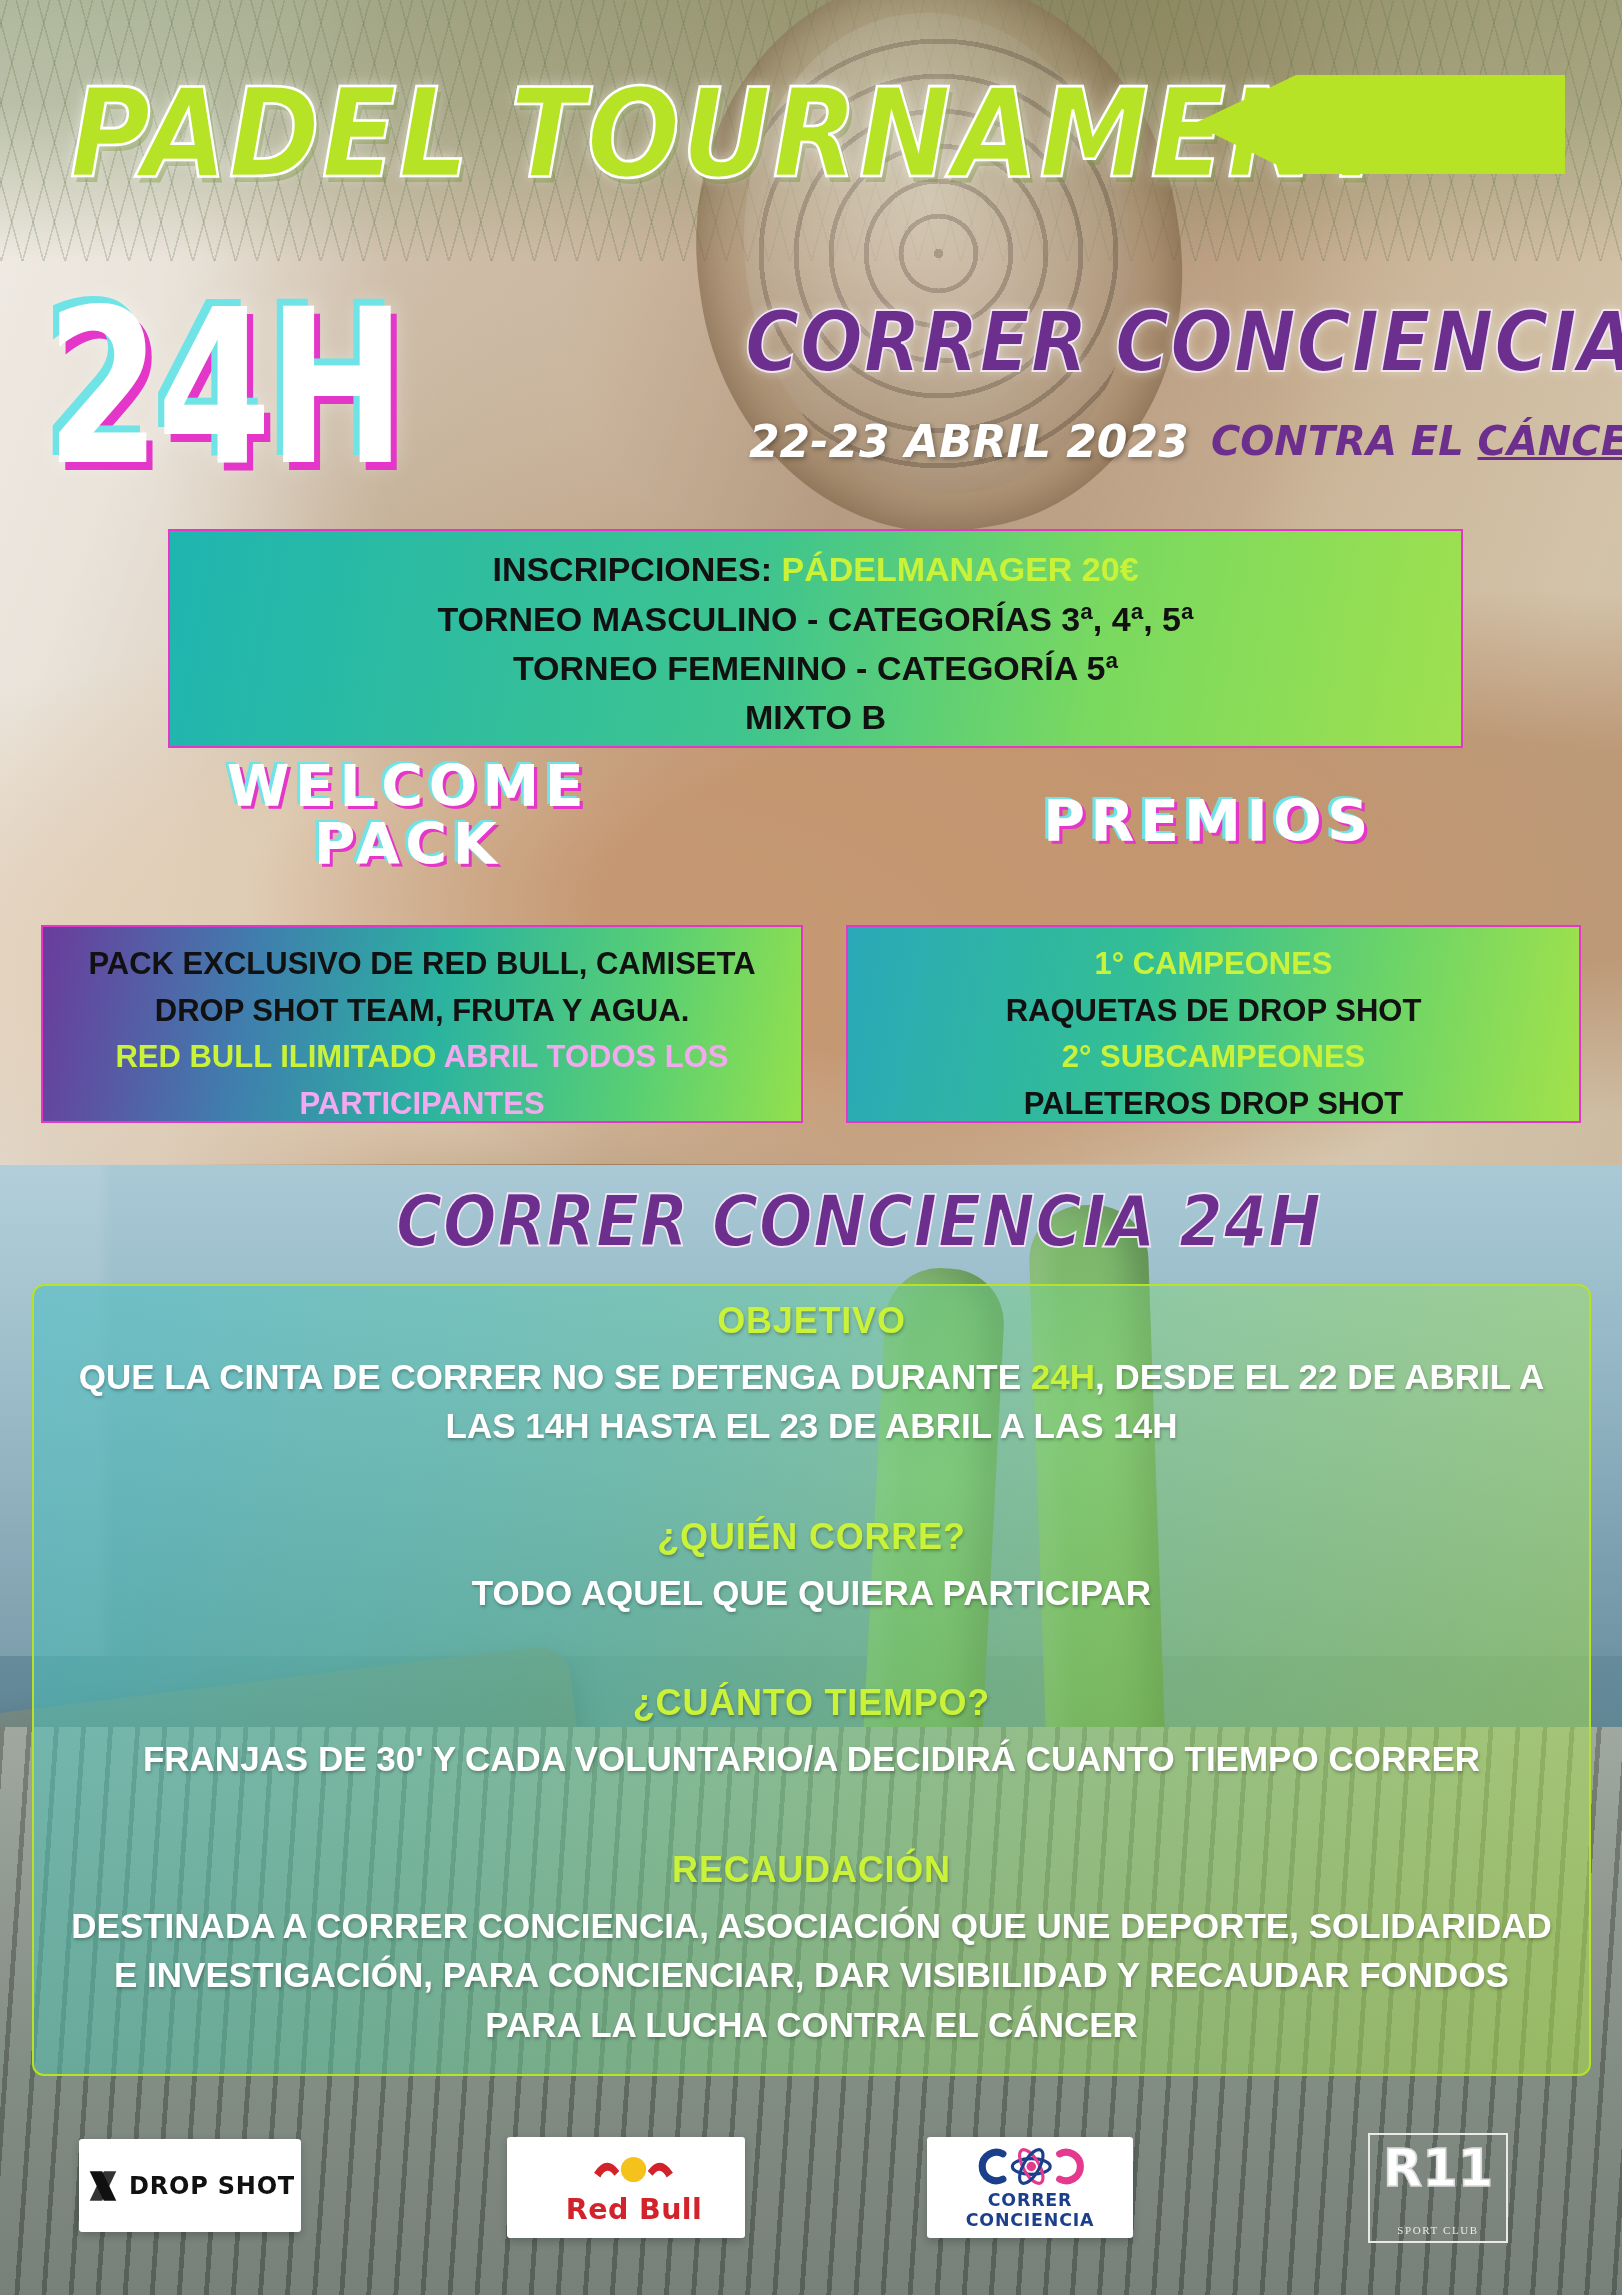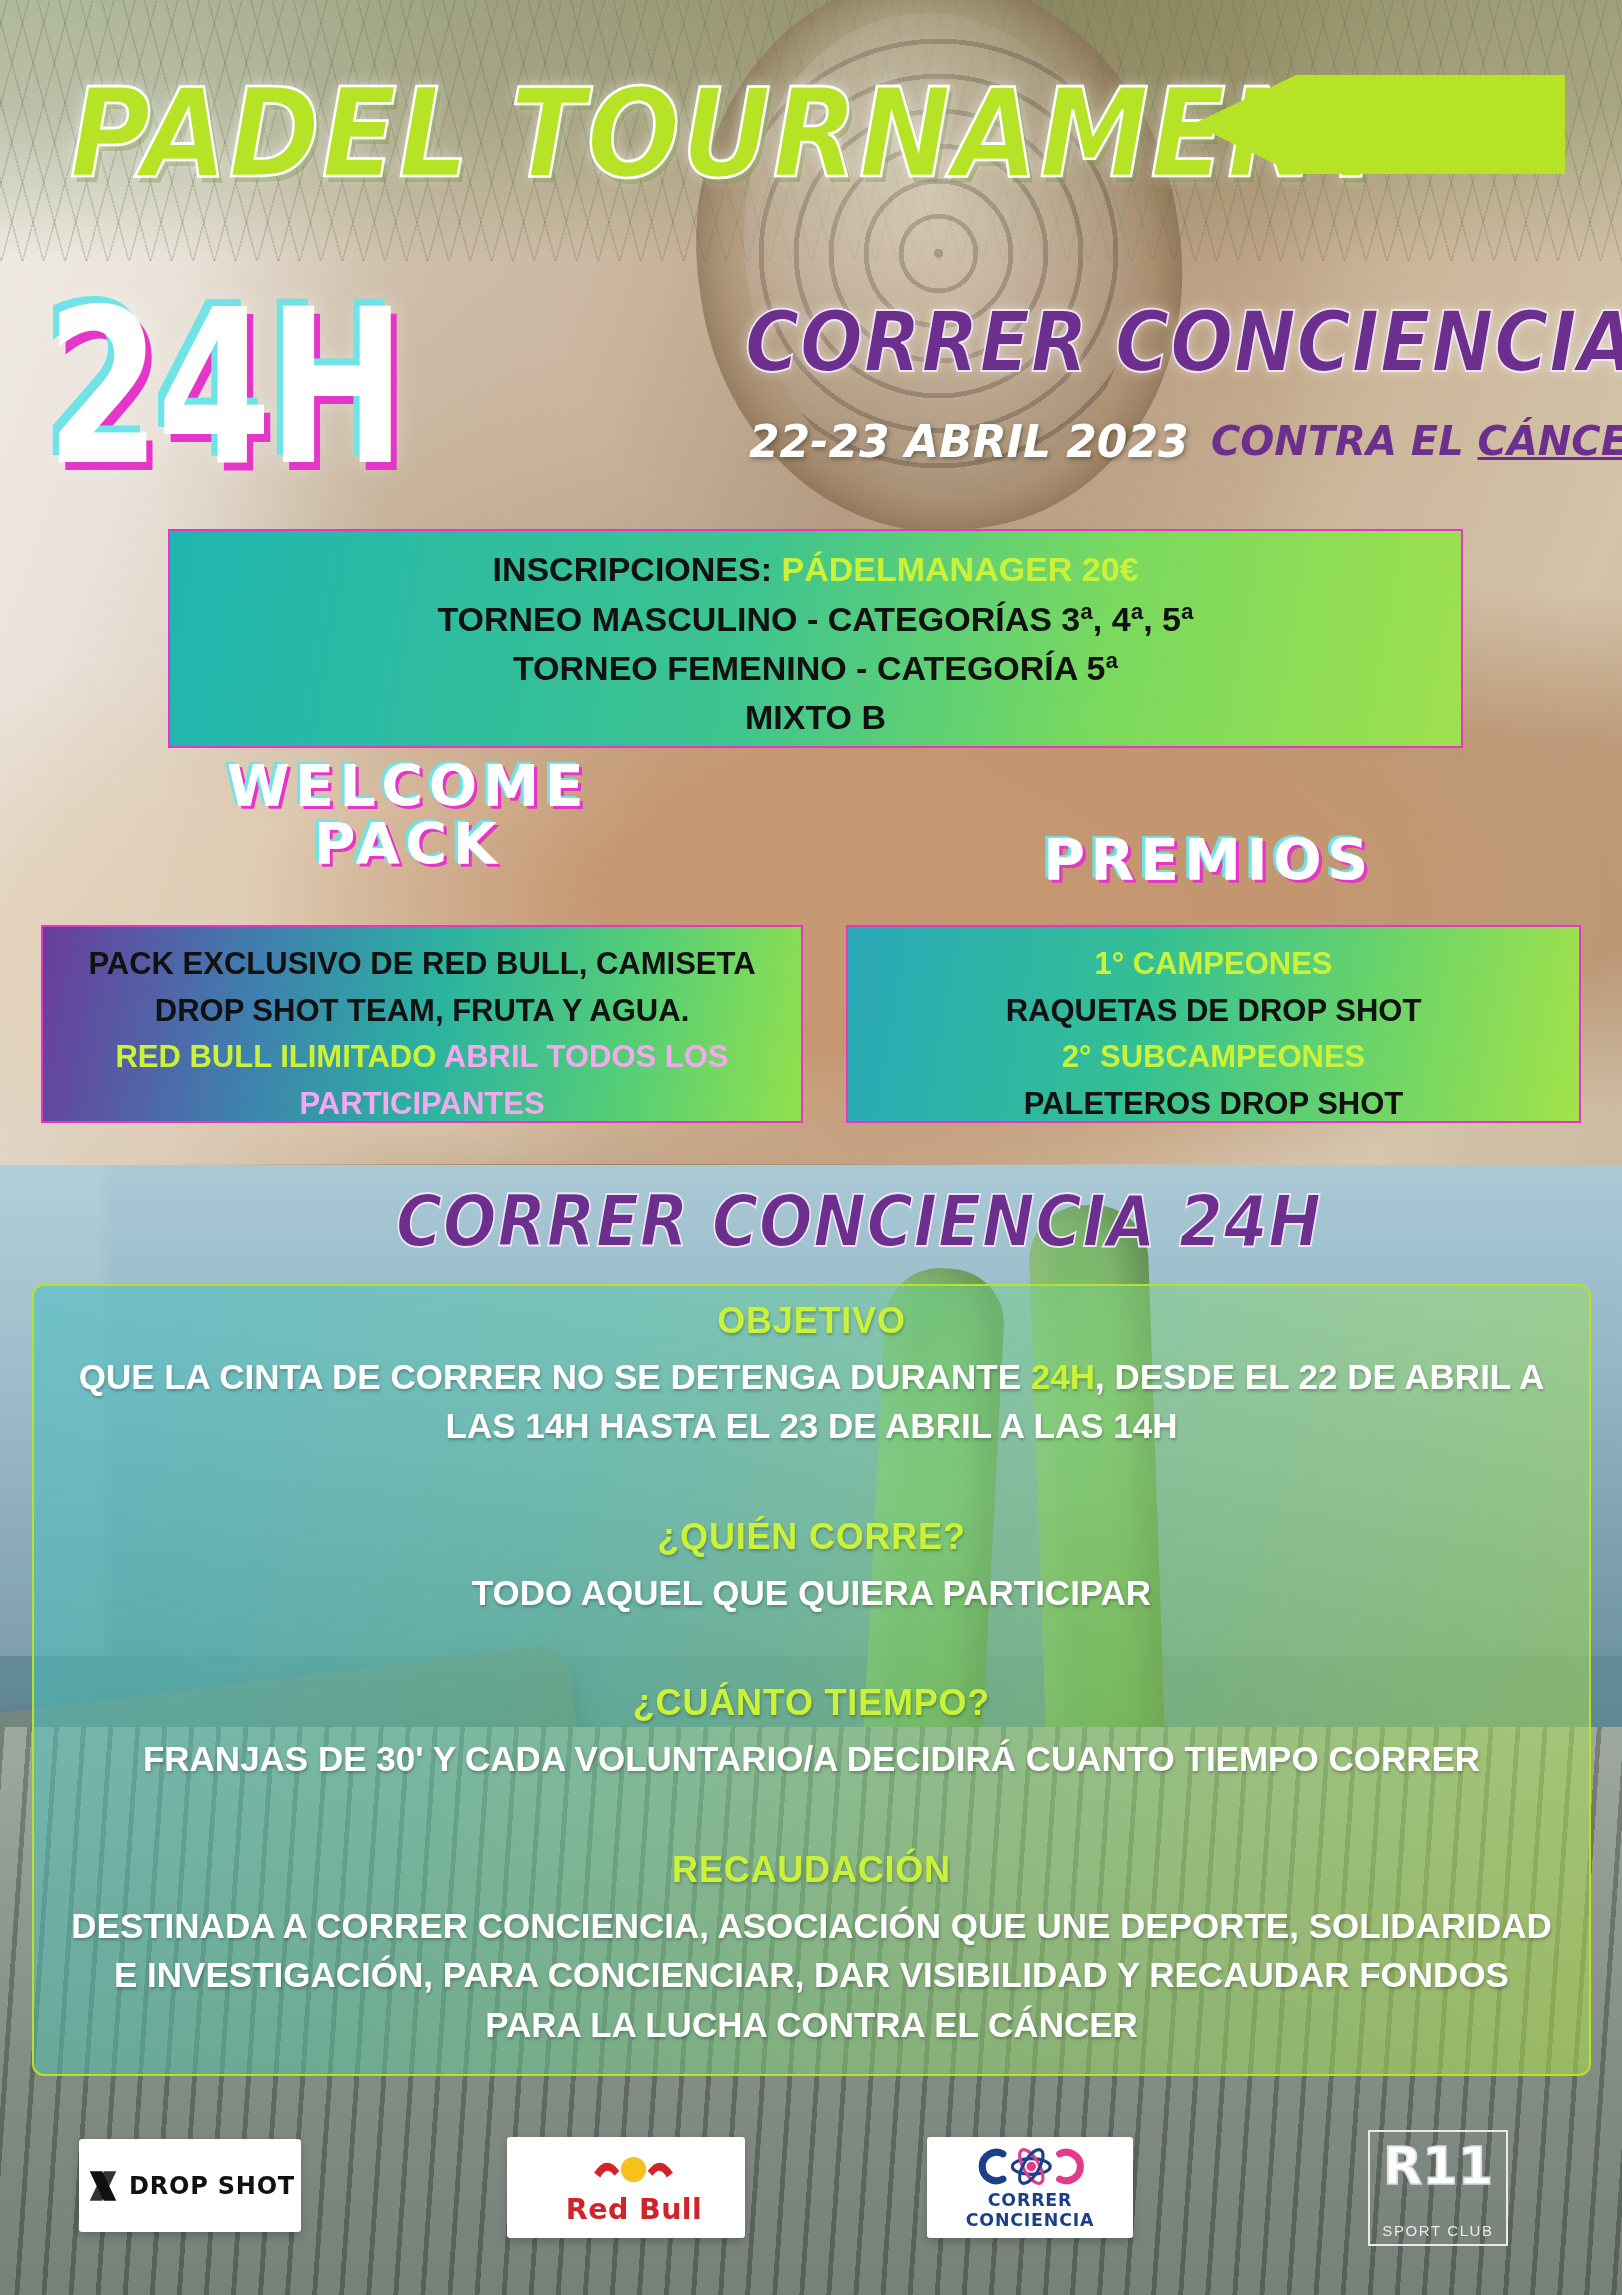--- a/index.html
+++ b/index.html
@@ -216,21 +216,21 @@
     position: absolute;
     font-family: "DejaVu Sans", sans-serif;
     font-weight: bold;
     color: #ffffff;
     letter-spacing: 5.5px;
     text-align: center;
     text-shadow: -3.2px -2.4px 0 #6fe3e6, 3.2px 3.2px 0 #e436c8;
     line-height: 1.02;
   }
   .head-welcome { left: 119px; top: 757px; width: 578px; font-size: 57px; }
-  .head-premios { left: 935px; top: 792px; width: 547px; font-size: 57px; margin-top: 39px; }
+  .head-premios { left: 935px; top: 792px; width: 547px; font-size: 57px; }
 
   .panel-welcome {
     left: 41px; top: 903px; width: 762px; height: 198px;
     background: linear-gradient(100deg, #6a3c9c 0%, #3f7fae 28%, #2bb3a0 52%, #58cf74 78%, #93e04d 100%);
     font-size: 31px;
     line-height: 1.5;
     text-align: center;
   }
   .panel-welcome .hl { color: #c9f238; }
   .panel-welcome .hl2 { color: #f3a9ef; }
@@ -295,21 +295,21 @@
   }
   .logo-dropshot { left: 79px; top: 8px; width: 222px; height: 93px; }
   .logo-redbull  { left: 507px; top: 6.3px;  width: 222px; height: 101px; padding-left: 16px; }
   .logo-cc       { left: 927px; top: 6.3px; width: 206px; height: 101px; }
   .logo-r11      { left: 1347px; top: 6.3px; width: 182px; height: 101px; background: transparent; box-shadow: none; }
 
   .ds-text { font-family:"DejaVu Sans",sans-serif; font-weight:bold; font-size:24px; color:#111; letter-spacing:0.8px; }
   .rb-text { font-family:"DejaVu Sans",sans-serif; font-weight:bold; font-size:28.5px; color:#d2232a; letter-spacing:0.4px; }
   .cc-text { font-family:"DejaVu Sans",sans-serif; font-weight:bold; font-size:17.4px; color:#1b3f8b; letter-spacing:0.8px; line-height:1.15; text-align:center; }
   .r11-text { font-family:"DejaVu Sans",sans-serif; font-weight:bold; font-size:51px; color:#ffffff; -webkit-text-stroke:1.6px #d8d8d8; }
-  .r11-sub { font-family:Liberation Sans, sans-serif; font-size:15px; color:#eaeaea; letter-spacing:1.6px;margin-top:26px; }
+  .r11-sub { font-family:Liberation Serif, serif; font-size:11px; color:#eaeaea; letter-spacing:1.6px;margin-top:26px; }
 </style>
 </head>
 <body>
 
 <div class="poster">
 
   <div class="bg-top"></div>
   <div class="fence"></div>
   <div class="racket"></div>
   <div class="arms"></div>

